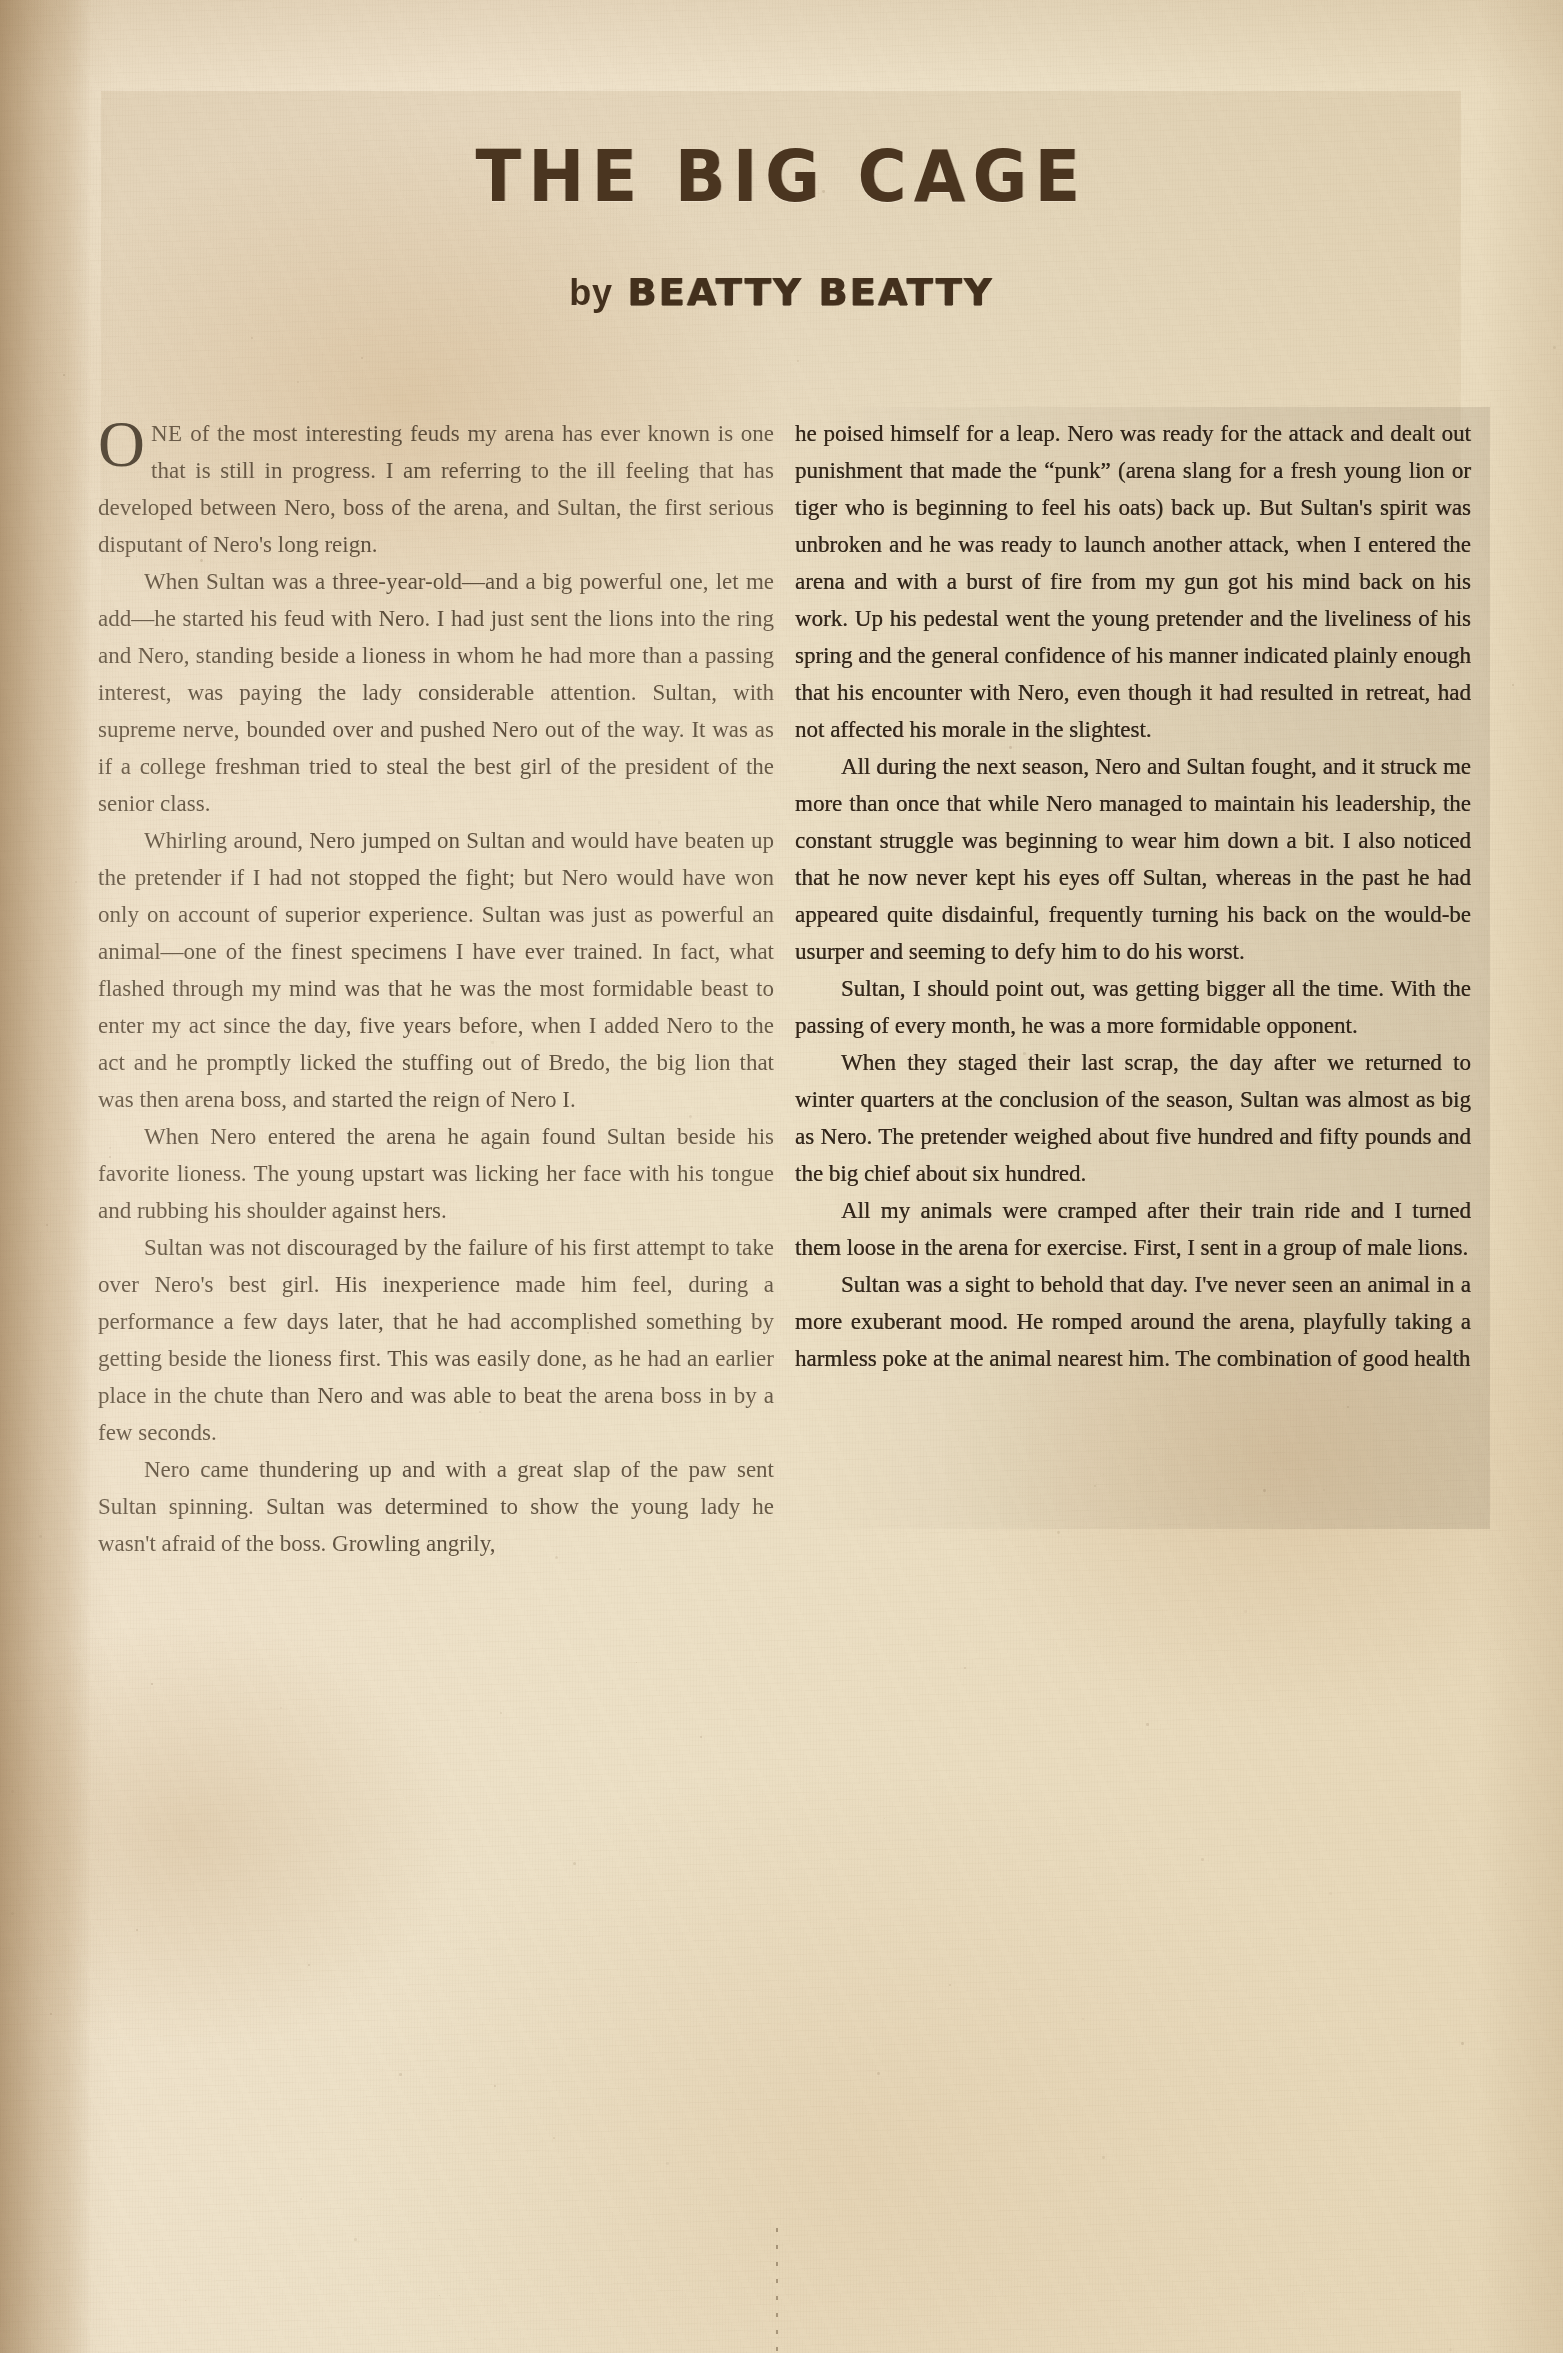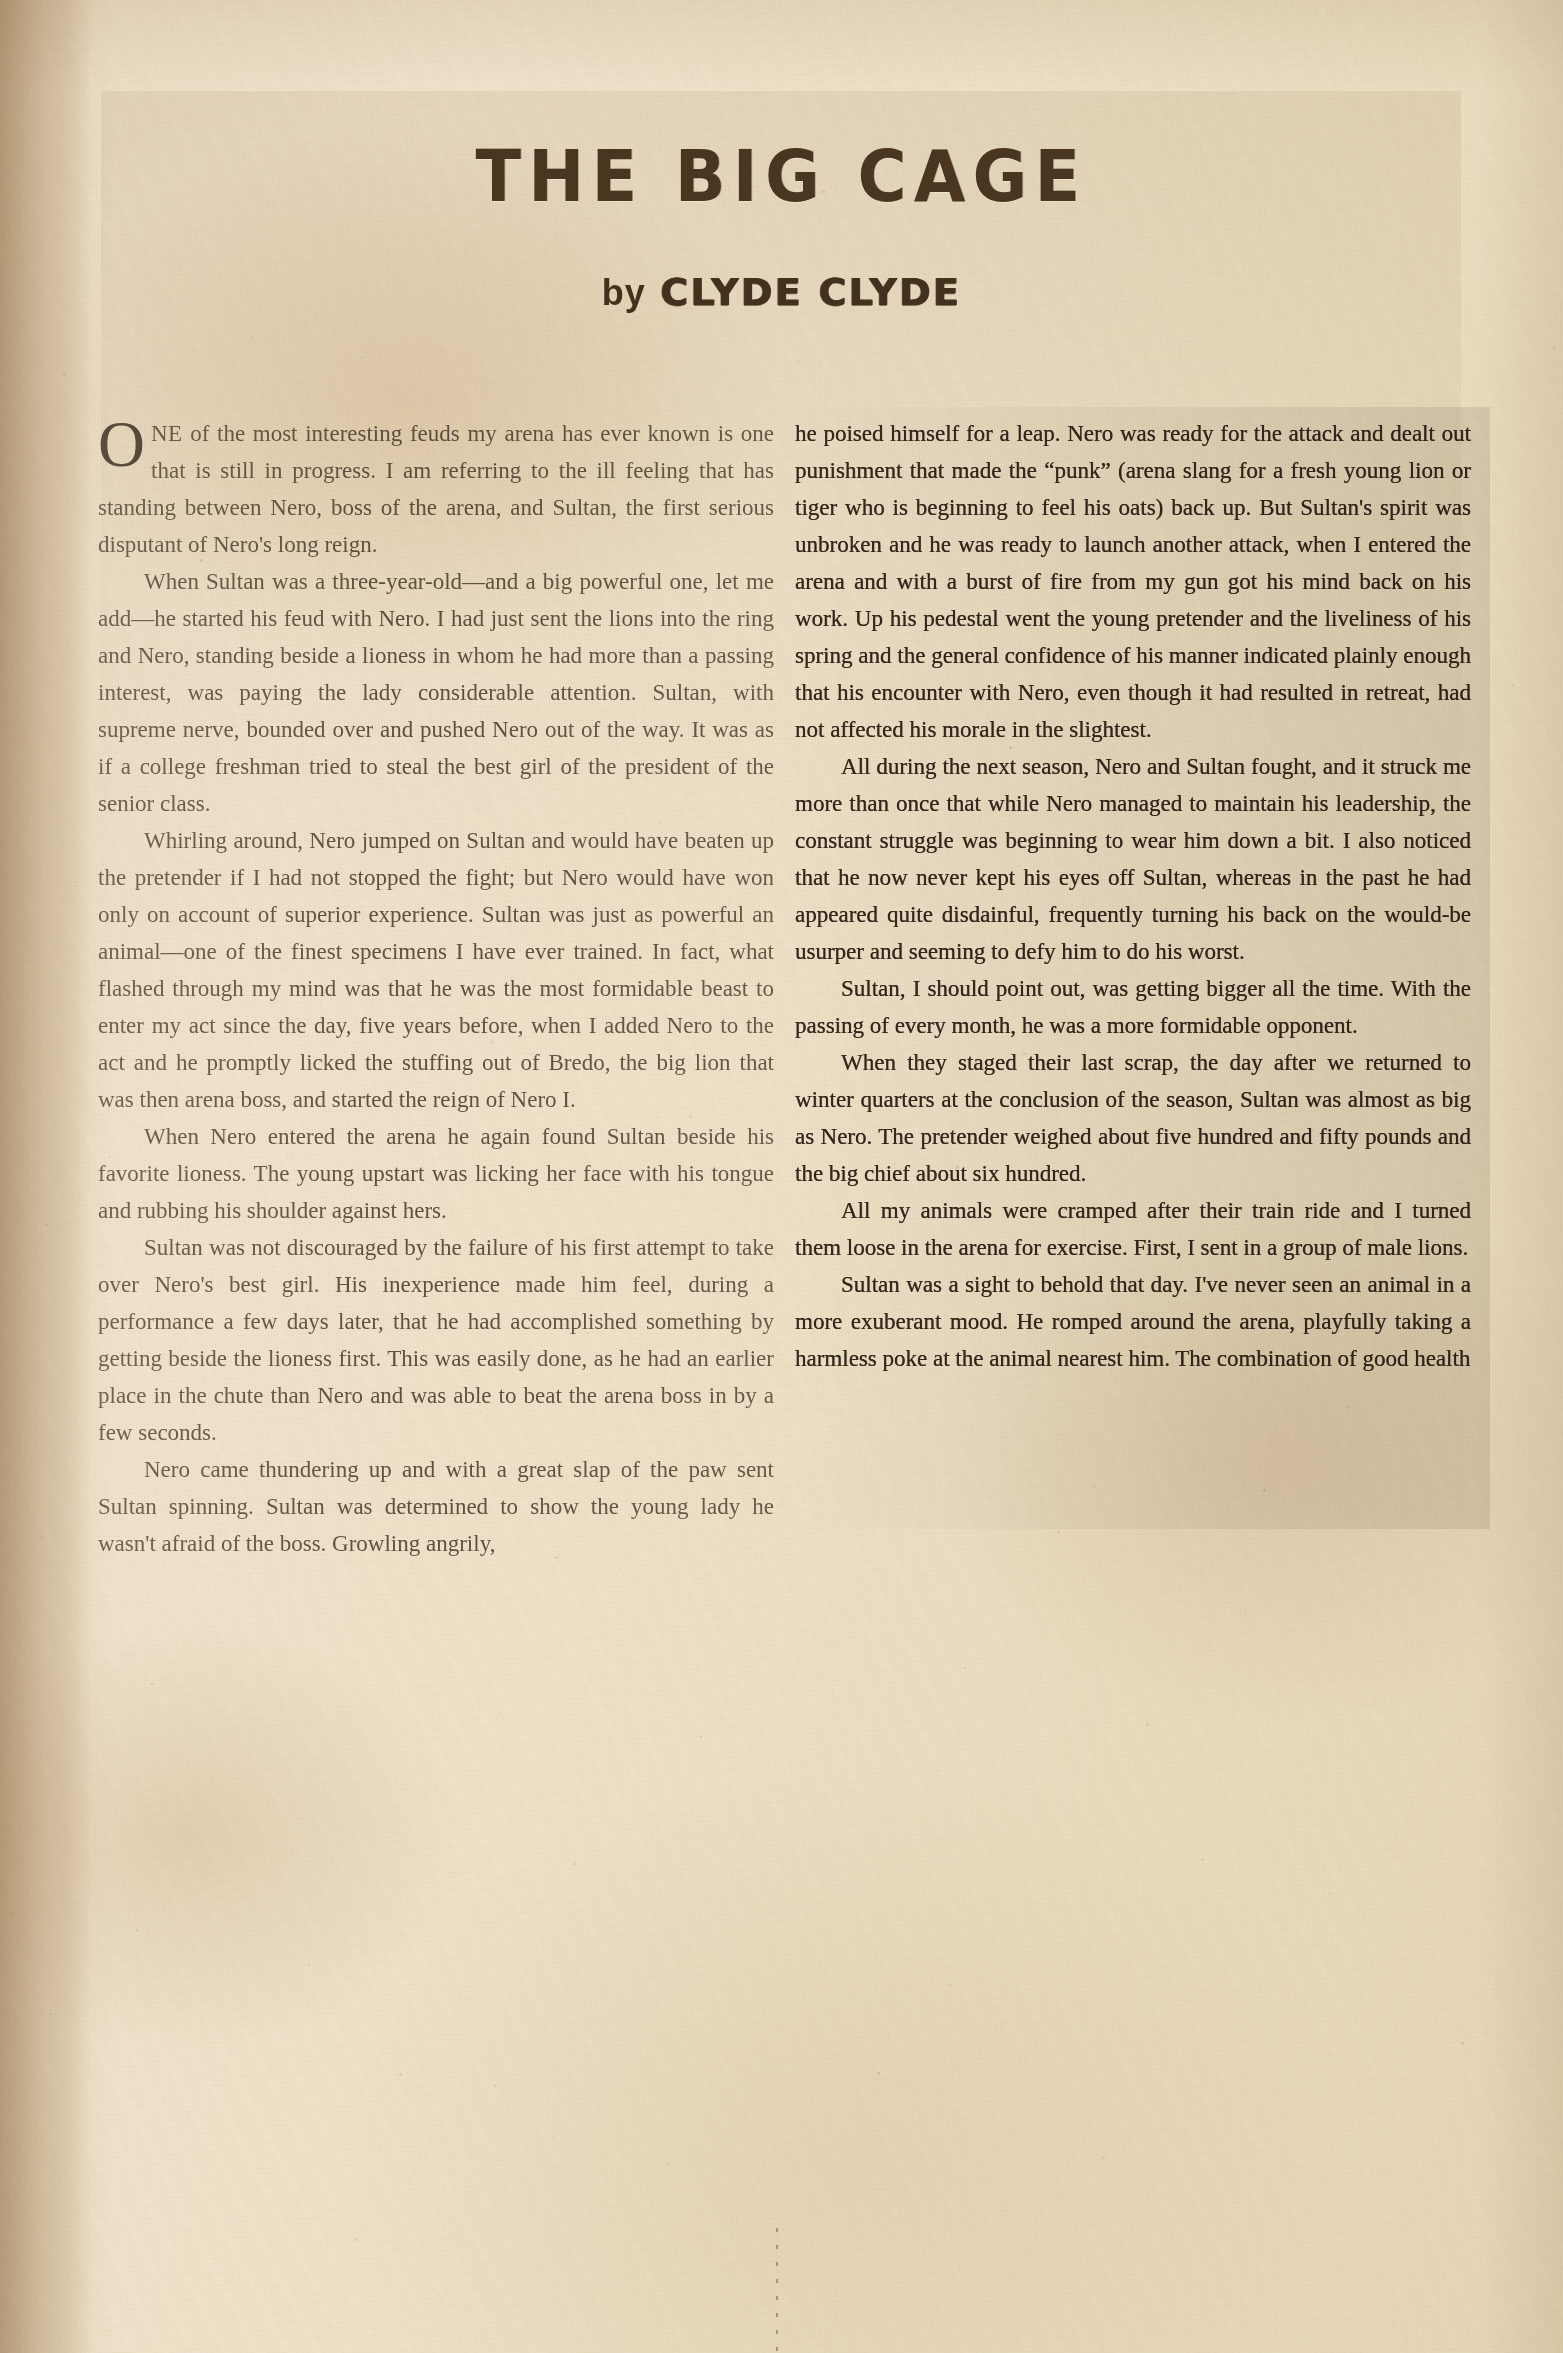--- a/index.html
+++ b/index.html
@@ -253,26 +253,26 @@
 <div id="gutter"></div>
 <div id="headplate"></div>
 <div id="grain"></div>
 
 <div id="content">
 
   <div id="title">THE BIG CAGE</div>
 
   <div id="byline">
     <span class="by">by</span>
-    <span class="who">CLYDE CLYDE</span>
+    <span class="who">BEATTY BEATTY</span>
   </div>
 
   <div id="col-left" class="col">
     <p class="first">
-      <span class="dropcap">O</span><span class="smallcaps">NE</span><span> of the most interesting feuds my arena has ever known is one that is still in progress. I am referring to the ill feeling that has standing between Nero, boss of the arena, and Sultan, the first serious disputant of Nero's long reign.</span>
+      <span class="dropcap">O</span><span class="smallcaps">NE</span><span> of the most interesting feuds my arena has ever known is one that is still in progress. I am referring to the ill feeling that has developed between Nero, boss of the arena, and Sultan, the first serious disputant of Nero's long reign.</span>
     </p>
     <p><span>When Sultan was a three-year-old—and a big powerful one, let me add—he started his feud with Nero. I had just sent the lions into the ring and Nero, standing beside a lioness in whom he had more than a passing interest, was paying the lady considerable attention. Sultan, with supreme nerve, bounded over and pushed Nero out of the way. It was as if a college freshman tried to steal the best girl of the president of the senior class.</span></p>
     <p><span>Whirling around, Nero jumped on Sultan and would have beaten up the pretender if I had not stopped the fight; but Nero would have won only on account of superior experience. Sultan was just as powerful an animal—one of the finest specimens I have ever trained. In fact, what flashed through my mind was that he was the most formidable beast to enter my act since the day, five years before, when I added Nero to the act and he promptly licked the stuffing out of Bredo, the big lion that was then arena boss, and started the reign of Nero I.</span></p>
     <p><span>When Nero entered the arena he again found Sultan beside his favorite lioness. The young upstart was licking her face with his tongue and rubbing his shoulder against hers.</span></p>
     <p><span>Sultan was not discouraged by the failure of his first attempt to take over Nero's best girl. His inexperience made him feel, during a performance a few days later, that he had accomplished something by getting beside the lioness first. This was easily done, as he had an earlier place in the chute than Nero and was able to beat the arena boss in by a few seconds.</span></p>
     <p><span>Nero came thundering up and with a great slap of the paw sent Sultan spinning. Sultan was determined to show the young lady he wasn't afraid of the boss. Growling angrily,</span></p>
   </div>
 
   <div id="col-right" class="col">
     <p class="first"><span>he poised himself for a leap. Nero was ready for the attack and dealt out punishment that made the “punk” (arena slang for a fresh young lion or tiger who is beginning to feel his oats) back up. But Sultan's spirit was unbroken and he was ready to launch another attack, when I entered the arena and with a burst of fire from my gun got his mind back on his work. Up his pedestal went the young pretender and the liveliness of his spring and the general confidence of his manner indicated plainly enough that his encounter with Nero, even though it had resulted in retreat, had not affected his morale in the slightest.</span></p>

